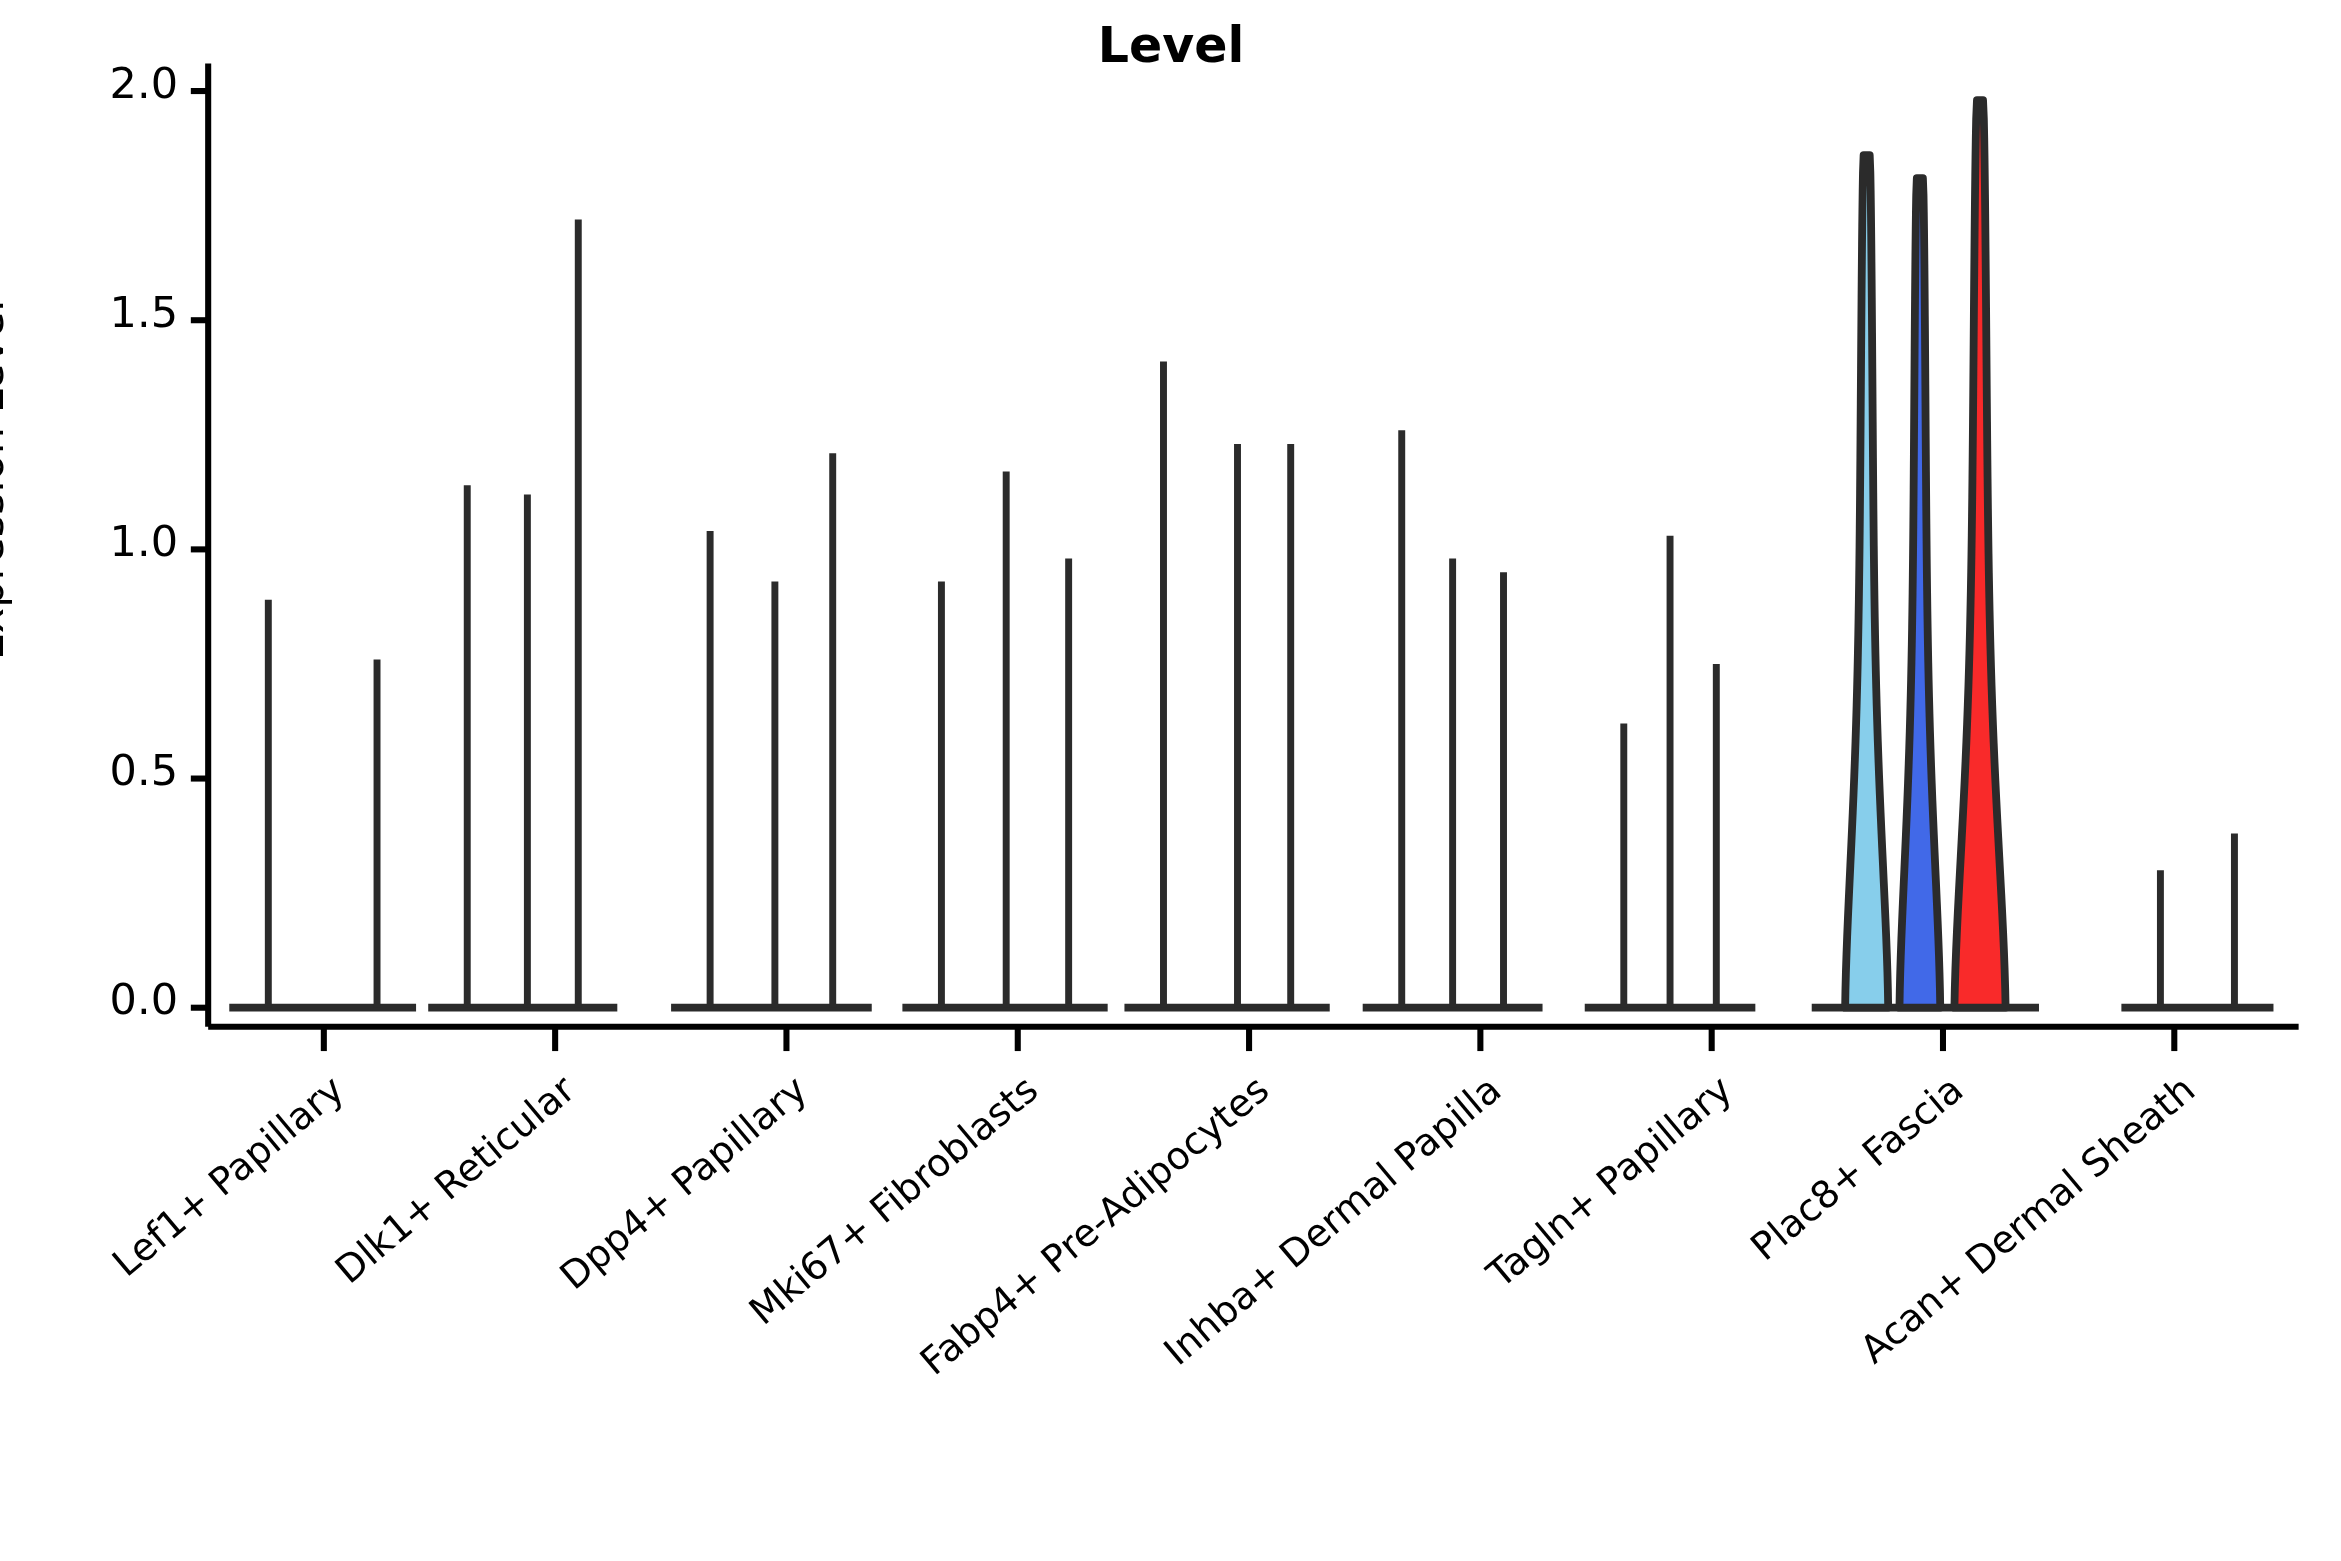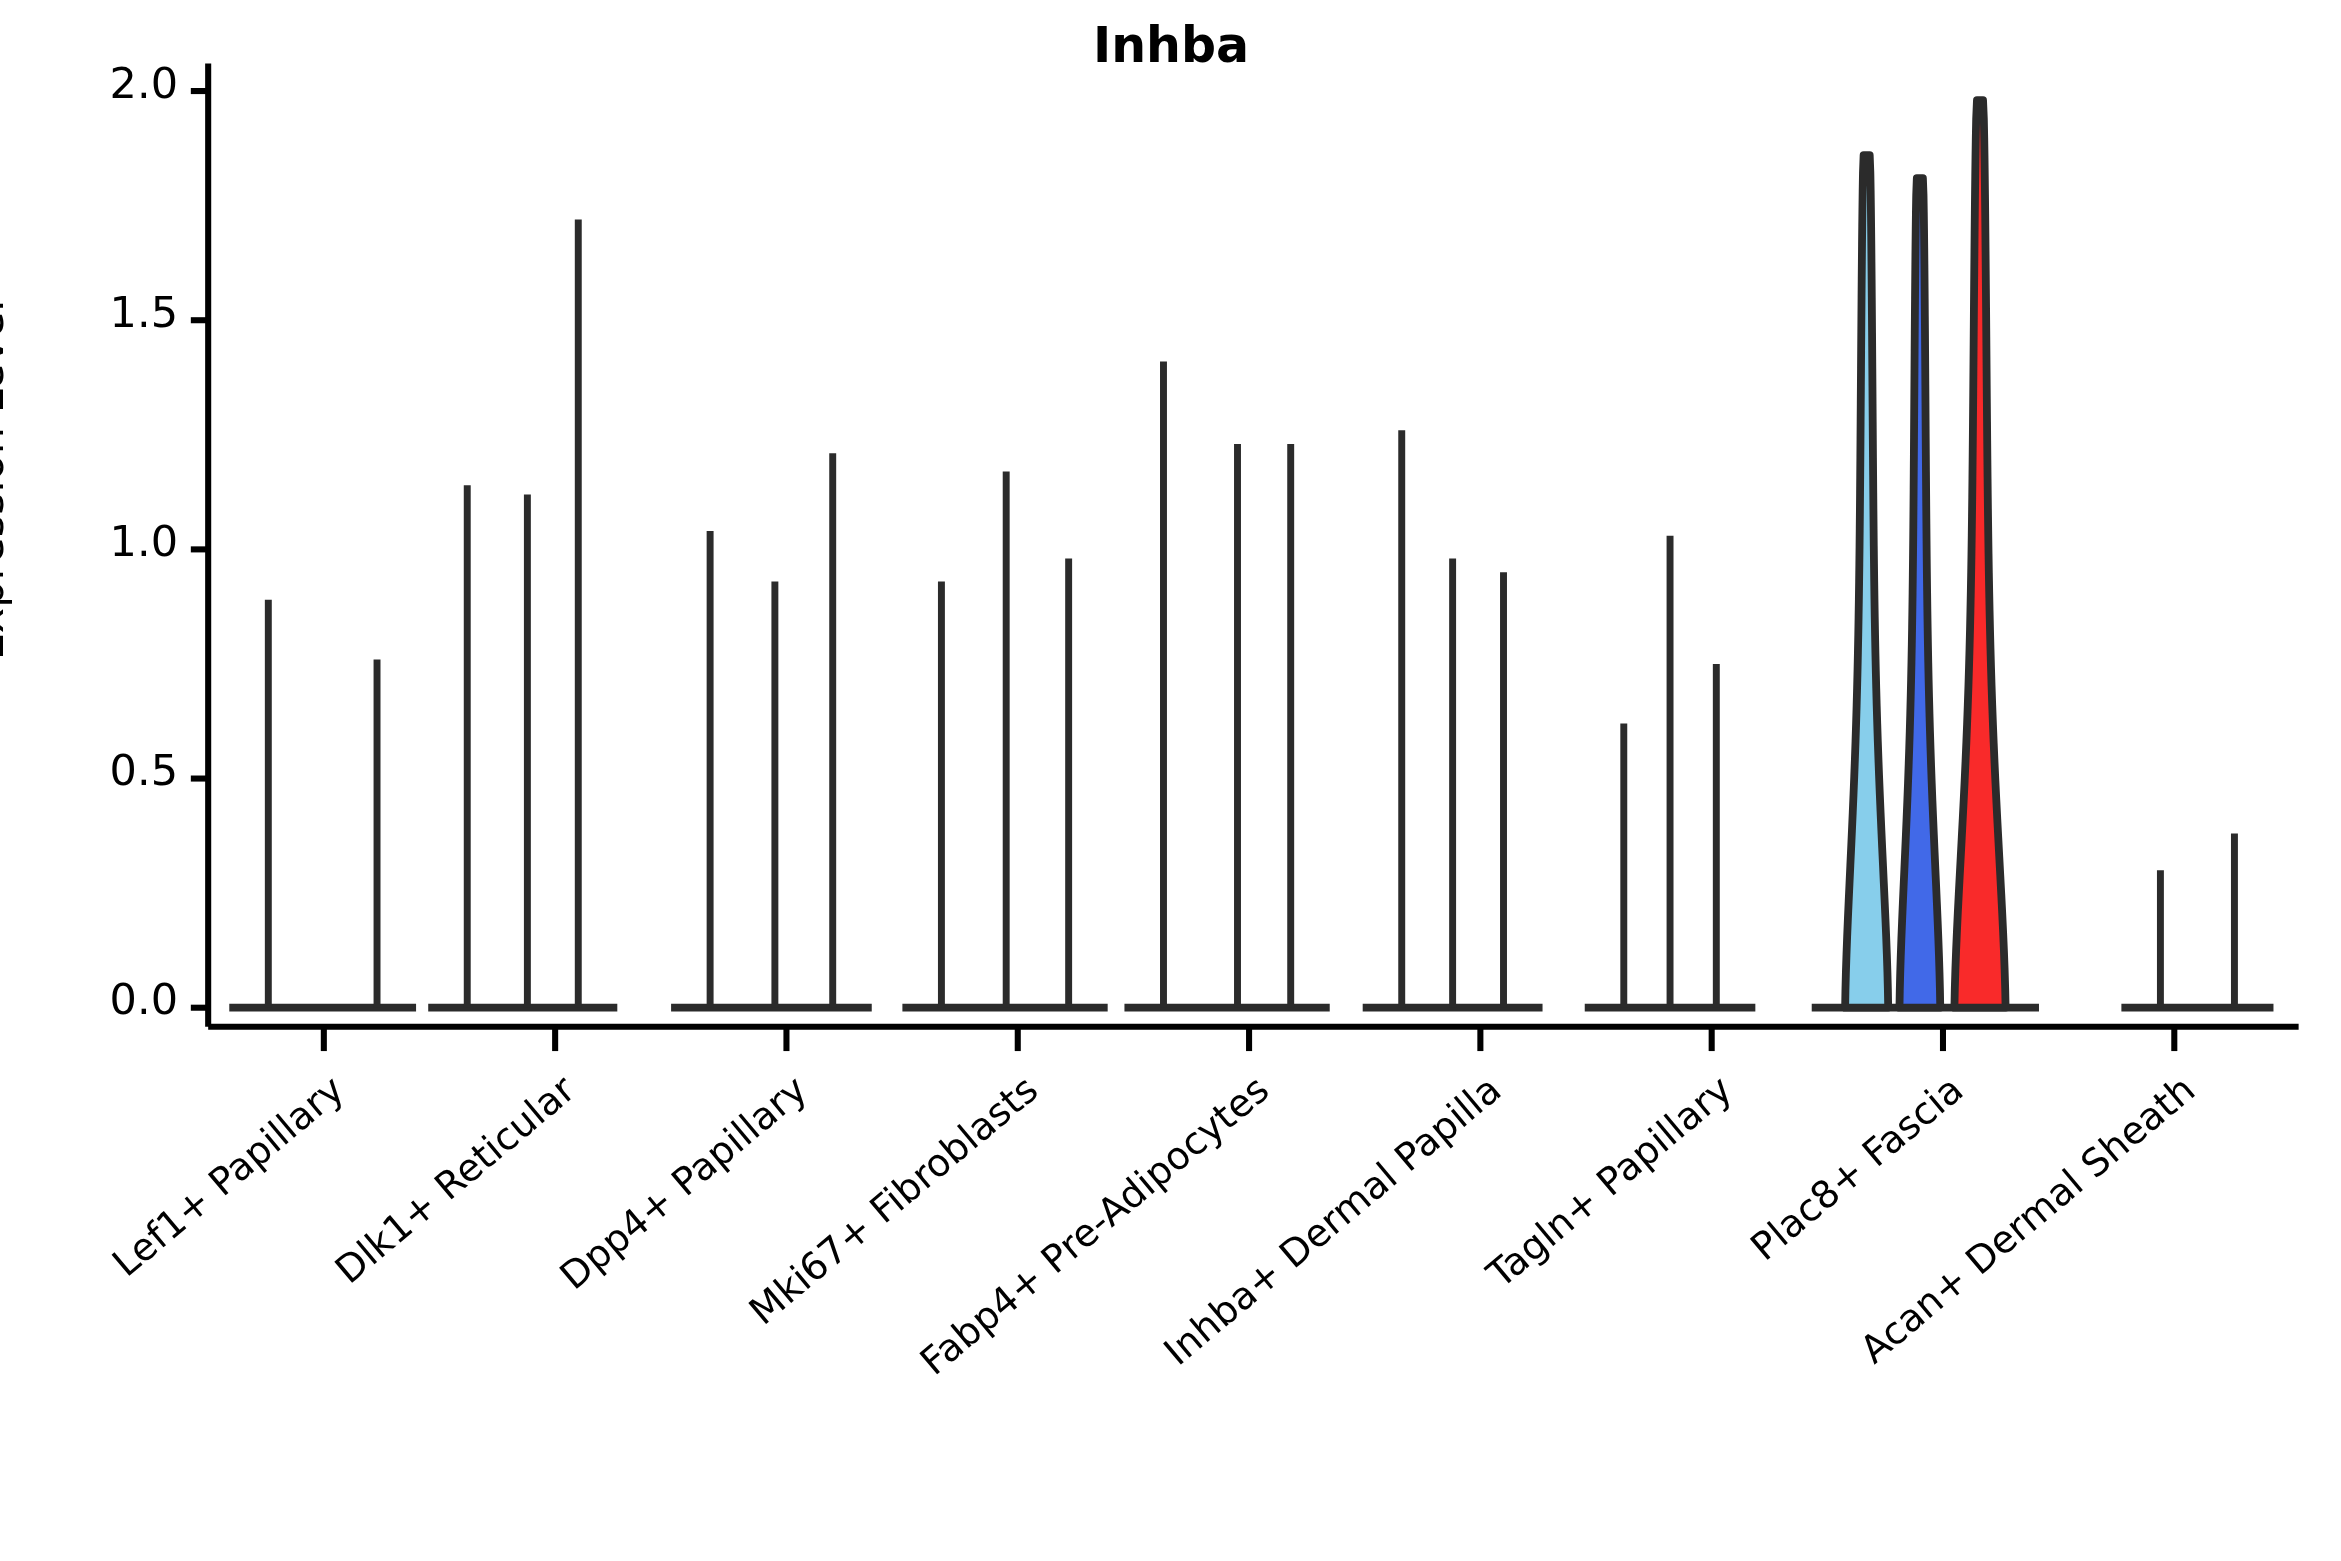--- a/index.html
+++ b/index.html
@@ -32,21 +32,21 @@
     transform-origin: right top;
     transform: rotate(-40deg);
     text-align:right;
   }
 </style>
 </head>
 <body>
 
 <div id="root">
 
-  <div id="chart-title">Inhba</div>
+  <div id="chart-title">Level</div>
 
   <div id="ylabel">Expression Level</div>
 
   <svg id="axes-svg" viewBox="0 0 2700 1800" preserveAspectRatio="none">
     <g id="violin-layer">
         <g>
           <line x1="264.33333333333337" x2="479.6666666666667" y1="1162" y2="1162" stroke="#2b2b2b" stroke-width="9" stroke-linecap="butt"></line>
           <line x1="309.33333333333337" x2="309.33333333333337" y1="1162" y2="691.635" stroke="#2b2b2b" stroke-width="8" stroke-linecap="butt"></line>
           <line x1="434.6666666666667" x2="434.6666666666667" y1="1162" y2="760.3399999999999" stroke="#2b2b2b" stroke-width="8" stroke-linecap="butt"></line>
         </g>

